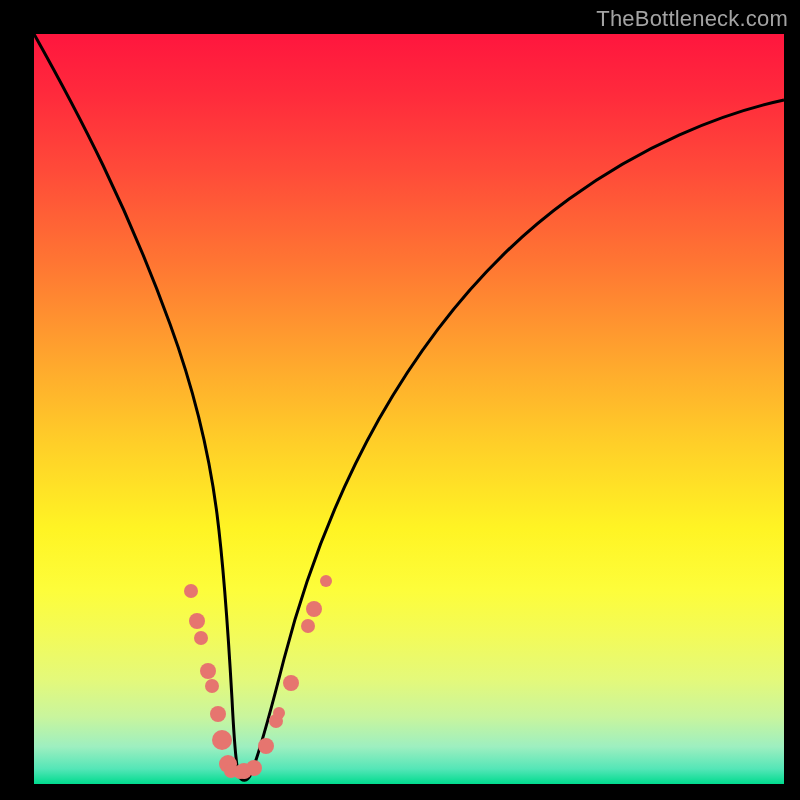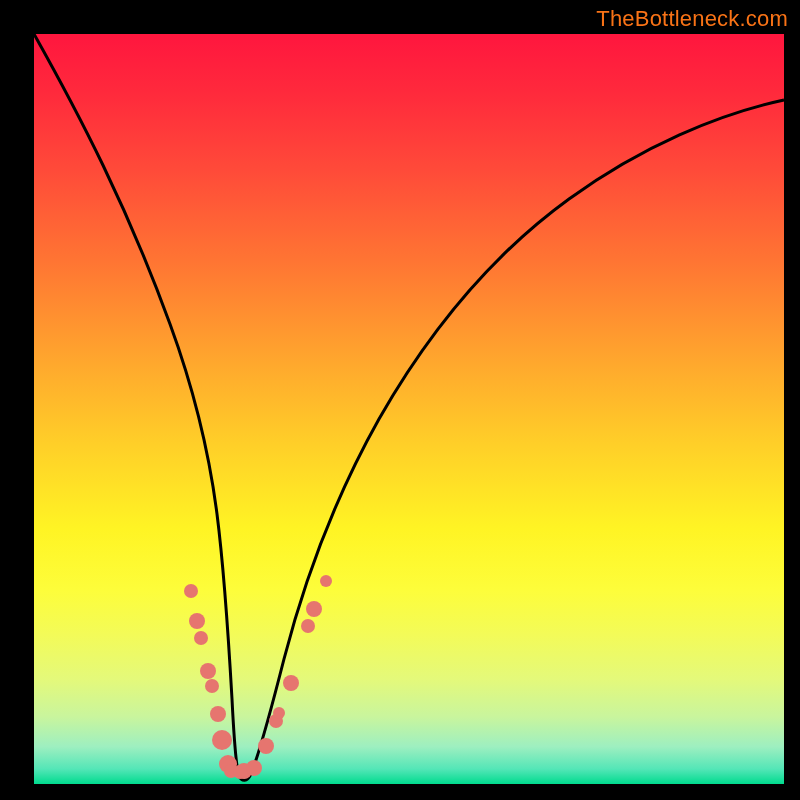--- a/index.html
+++ b/index.html
@@ -41,21 +41,21 @@
       #c9f59d 91%,
       #9eefc0 95%,
       #54e6b7 98%,
       #00db8e 100%
     );
   }
   .watermark {
     position: absolute;
     top: 6px;
     right: 12px;
-    color: #f97316;
+    color: #a3a3a3;
     font-size: 22px;
     letter-spacing: 0.2px;
     font-weight: 400;
     user-select: none;
   }
   svg.curve {
     position: absolute;
     left: 0;
     top: 0;
     width: 750px;

